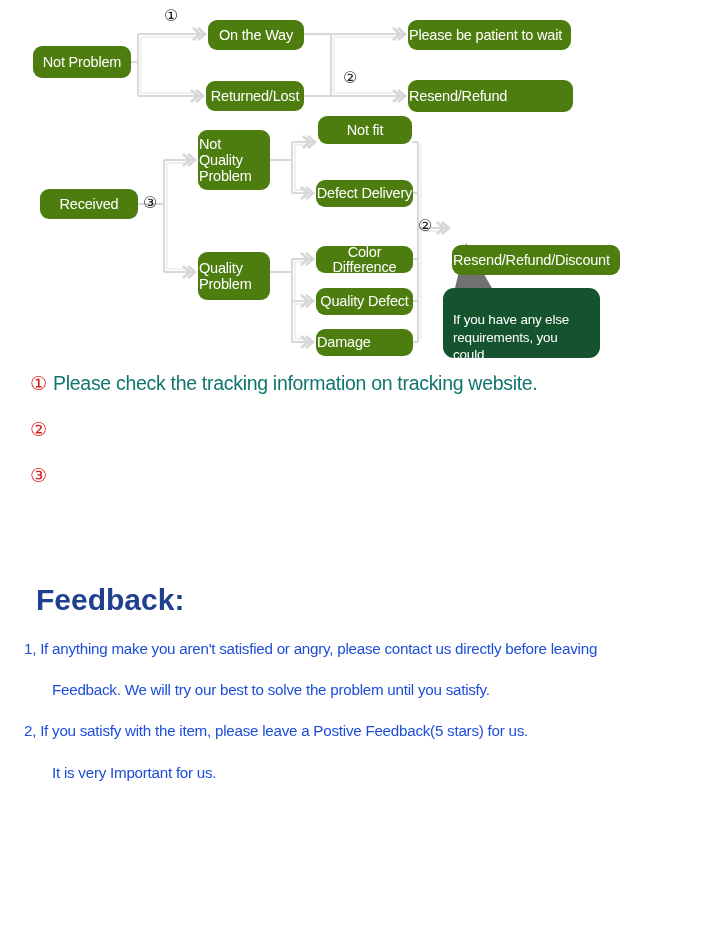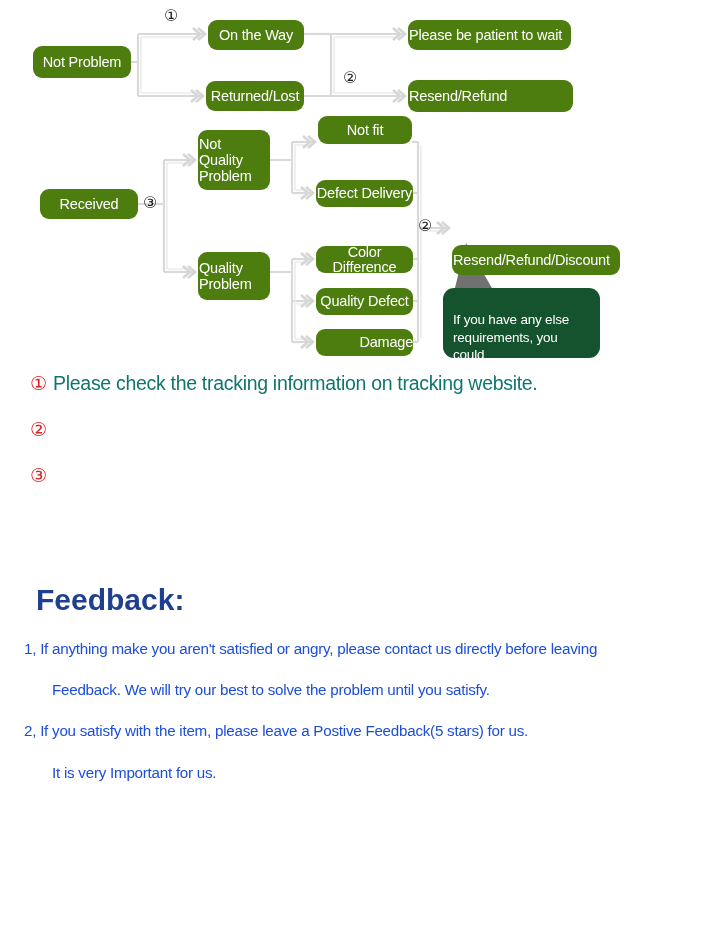--- a/index.html
+++ b/index.html
@@ -270,21 +270,21 @@
     </div>
 
     <div class="node" style="left:316px; top:246px; width:97px; height:27px;">
       <span>Color Difference</span>
     </div>
 
     <div class="node" style="left:316px; top:288px; width:97px; height:27px;">
       <span>Quality Defect</span>
     </div>
 
-    <div class="node left-align" style="left:316px; top:329px; width:97px; height:27px;justify-content:flex-end;">
+    <div class="node left-align" style="left:316px; top:329px; width:97px; height:27px;">
       <span>Damage</span>
     </div>
 
     <div class="node left-align" style="left:452px; top:213px; width:168px; height:30px;margin-top:32px;">
       <span>Resend/Refund/Discount</span>
     </div>
 
     <div class="callout" style="left:443px; top:288px; width:157px; height:70px;">
       <span>If you have any else
 requirements, you could

